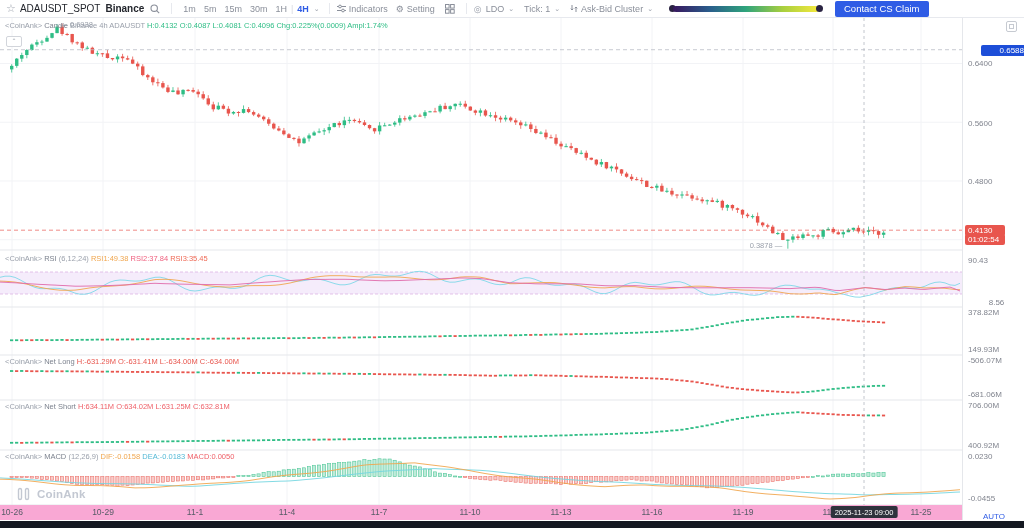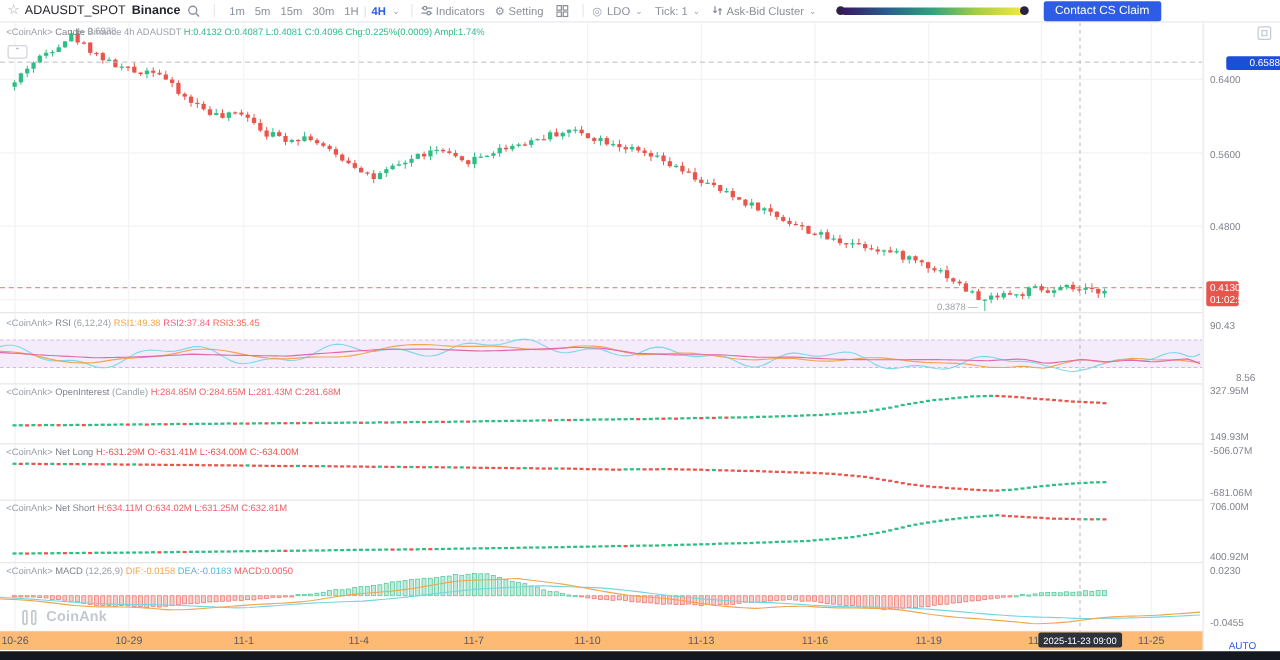--- a/index.html
+++ b/index.html
@@ -30,26 +30,26 @@
   .legend b{font-weight:normal;color:#7d838f;}
   .lg{color:#2ebd85;} .lr{color:#e8554d;} .lp{color:#ef5f67;} .lo{color:#f0a64e;}
   .lpk{color:#ef5f7e;} .los{color:#ef6a56;} .lb{color:#54b9d6;}
   .collapse-box{position:absolute;left:6px;top:36px;width:14px;height:9px;border:1px solid #d2d5db;border-radius:2px;
                 color:#9aa0ab;font-size:6px;line-height:8px;text-align:center;z-index:10;cursor:pointer;background:#fff;}
   
   .axis{position:absolute;top:18px;left:962px;width:62px;height:502px;border-left:1px solid #e5e7eb;background:#fff;}
   .axlabel{position:absolute;left:0;width:100%;text-align:left;padding-left:5px;box-sizing:border-box;
            font-size:8px;color:#80848e;}
   .axlabel.dark{background:#1d4ed8;color:#fff;width:46px;left:18px;padding:1px 3px;border-radius:2px;text-align:right;}
-  .axlabel.red{background:#e8554d;color:#fff;width:26px;left:2px;padding:1px 3px;border-radius:2px;text-align:left;}
+  .axlabel.red{background:#e8554d;color:#fff;width:40px;left:2px;padding:1px 3px;border-radius:2px;text-align:left;}
   .ax-icon{position:absolute;top:3px;right:8px;width:9px;height:9px;border:1px solid #c6cad1;border-radius:2px;cursor:pointer;}
   .ax-icon:after{content:"";position:absolute;left:2px;top:2px;width:3px;height:3px;border:1px solid #c6cad1;}
   .auto{position:absolute;top:494px;left:0;width:100%;text-align:center;font-size:8px;color:#2f5ce5;cursor:pointer;}
   
-  .taxis{position:absolute;top:505px;left:0;width:962px;height:15px;background:#fdba74;}
+  .taxis{position:absolute;top:505px;left:0;width:962px;height:15px;background:#f9a8d4;}
   .tlabel{position:absolute;top:2px;transform:translateX(-50%);font-size:8.5px;color:#565b66;}
   .tbadge{position:absolute;top:1px;transform:translateX(-50%);font-size:7.5px;color:#fff;background:#2e323c;
           padding:1.5px 4px;border-radius:2px;z-index:5;white-space:nowrap;}
   .bottombar{position:absolute;top:521px;left:0;width:1024px;height:7px;background:#141821;}
   
   .watermark{position:absolute;left:16px;top:487px;display:flex;align-items:center;gap:5px;z-index:4;pointer-events:none;}
   .wm-text{font-size:11.5px;font-weight:bold;color:#c3c8d2;letter-spacing:.2px;}
   .marker-note{font-size:7.5px;fill:#9aa0ab;}
 </style>
 </head>
@@ -1239,26 +1239,20 @@
   </div>
   <div class="collapse-box">⌃</div>
 
   <div class="legend" style="top:254px;">
     <span>&lt;CoinAnk&gt;</span> <b>RSI</b>
     <span>(6,12,24)</span>
     <span class="lo">RSI1:49.38</span> <span class="lpk">RSI2:37.84</span>
     <span class="los">RSI3:35.45</span>
   </div>
 
-  <div class="legend" style="top:309px;">
-    <span>&lt;CoinAnk&gt;</span> <b>OpenInterest</b>
-    <span>(Candle)</span>
-    <span class="lp">H:284.85M</span> <span class="lp">O:284.65M</span>
-    <span class="lp">L:281.43M</span> <span class="lp">C:281.68M</span>
-  </div>
 
   <div class="legend" style="top:357px;">
     <span>&lt;CoinAnk&gt;</span> <b>Net Long</b>
     <span class="lr">H:-631.29M</span> <span class="lr">O:-631.41M</span>
     <span class="lr">L:-634.00M</span> <span class="lr">C:-634.00M</span>
   </div>
 
   <div class="legend" style="top:402px;">
     <span>&lt;CoinAnk&gt;</span> <b>Net Short</b>
     <span class="lp">H:634.11M</span> <span class="lp">O:634.02M</span>
@@ -1276,21 +1270,21 @@
     <span class="ax-icon"></span>
     <div class="auto">AUTO</div>
   <div class="axlabel dark" style="top: 27px;">0.6588</div>
       <div class="axlabel" style="top: 41px;">0.6400</div>
       <div class="axlabel" style="top: 101px;">0.5600</div>
       <div class="axlabel" style="top: 159px;">0.4800</div>
       <div class="axlabel red" style="top: 207px;">0.4130</div>
       <div class="axlabel red" style="top: 216px;">01:02:54</div>
       <div class="axlabel" style="top: 238px;">90.43</div>
       <div class="axlabel" style="top: 280px; text-align: center;">8.56</div>
-      <div class="axlabel" style="top: 290px;">327.95M</div>
+      <div class="axlabel" style="top: 290px;">378.82M</div>
       <div class="axlabel" style="top: 327px;">149.93M</div>
       <div class="axlabel" style="top: 338px;">-506.07M</div>
       <div class="axlabel" style="top: 372px;">-681.06M</div>
       <div class="axlabel" style="top: 383px;">706.00M</div>
       <div class="axlabel" style="top: 423px;">400.92M</div>
       <div class="axlabel" style="top: 434px;">0.0230</div>
       <div class="axlabel" style="top: 476px;">-0.0455</div>
     </div>
 
   <div class="taxis" id="time-axis">

